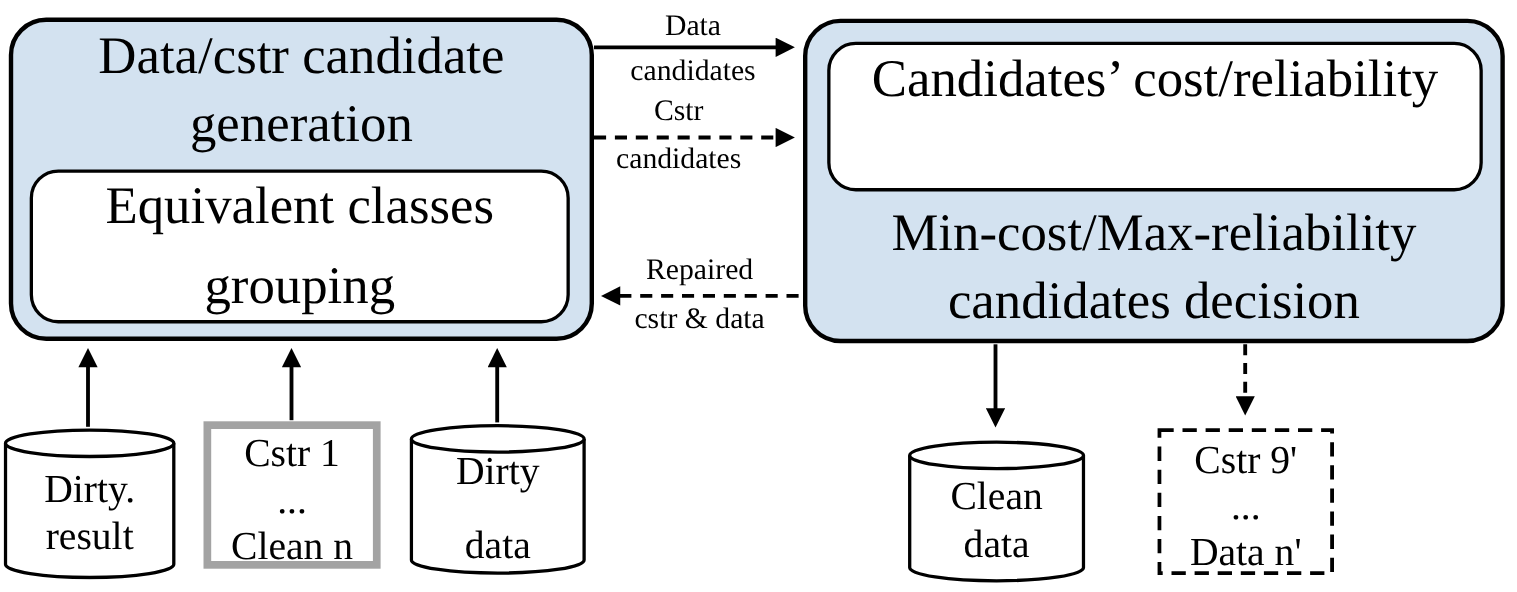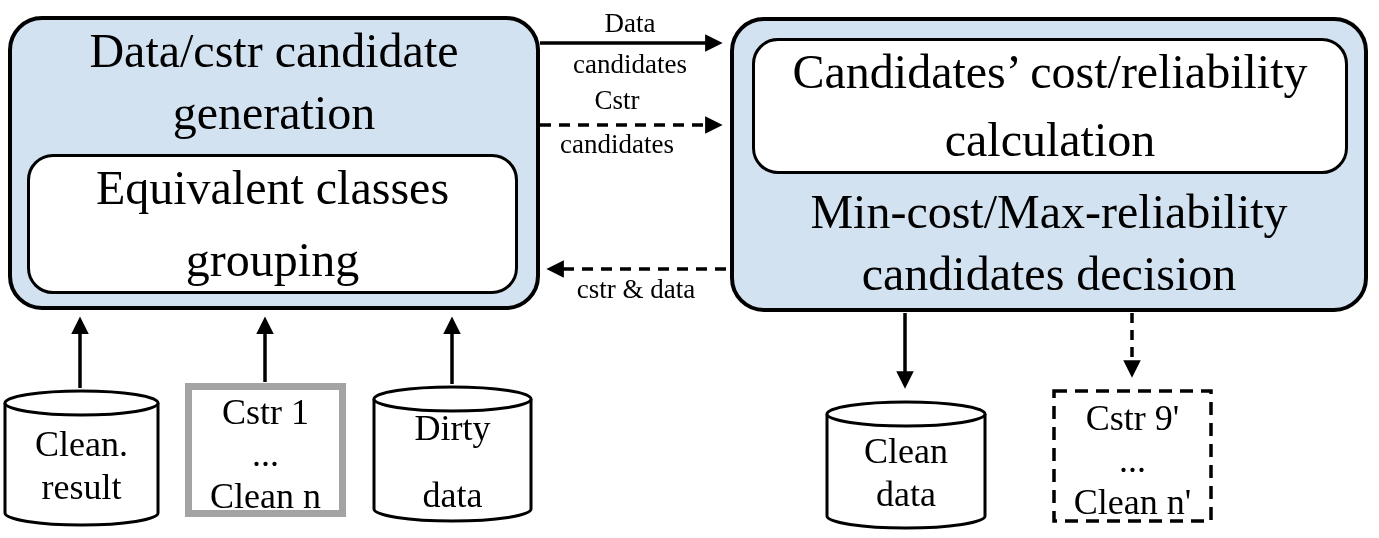--- a/index.html
+++ b/index.html
@@ -38,40 +38,40 @@
     <div>generation</div>
   </div>
   <div class="abs inner-box big" style="left:27px;top:154px;width:491px;height:140px;">
     <div>Equivalent classes</div>
     <div>grouping</div>
   </div>
 
   <div class="abs module" style="left:730px;top:17px;width:638px;height:295px;"></div>
   <div class="abs inner-box big" style="left:752px;top:38px;width:596px;height:136px;">
     <div>Candidates’ cost/reliability</div>
-    <div>calculation</div>
   </div>
   <div class="abs big" style="left:730px;top:181px;width:638px;">
     <div>Min-cost/Max-reliability</div>
     <div>candidates decision</div>
   </div>
 
   <div class="abs flow-label" style="left:540px;top:7px;width:180px;">Data</div>
   <div class="abs flow-label" style="left:540px;top:48px;width:180px;">candidates</div>
   <div class="abs flow-label" style="left:527px;top:84px;width:180px;">Cstr</div>
   <div class="abs flow-label" style="left:527px;top:128px;width:180px;">candidates</div>
+  <div class="abs flow-label" style="left:546px;top:229px;width:180px;">Repaired</div>
   <div class="abs flow-label" style="left:546px;top:273px;width:180px;">cstr &amp; data</div>
 
   <div class="shape" style="left:3px;top:389px;width:157px;height:138px;">
     <svg width="157" height="138" viewBox="0 0 157 138">
       <path d="M2,14 V124 A76.5,12 0 0 0 155,124 V14" fill="#fff" stroke="#000" stroke-width="3"></path>
       <ellipse cx="78.5" cy="14" rx="76.5" ry="12" fill="#fff" stroke="#000" stroke-width="3"></ellipse>
     </svg>
     <div class="txt" style="padding-top:8px;">
-      <div>Clean.</div>
+      <div>Dirty.</div>
       <div>result</div>
     </div>
   </div>
 
   <div class="shape plain-rect" style="left:185px;top:383px;width:161px;height:134px;">
     <div class="txt" style="line-height:42px;padding-top:4px;">
       <div>Cstr 1</div>
       <div>...</div>
       <div>Clean n</div>
     </div>
@@ -99,21 +99,21 @@
     </div>
   </div>
 
   <div class="shape" style="left:1052px;top:389px;width:161px;height:134px;">
     <svg width="161" height="134" viewBox="0 0 161 134">
       <rect x="2" y="2" width="157" height="130" fill="#fff" stroke="#000" stroke-width="3.5" stroke-dasharray="13 8"></rect>
     </svg>
     <div class="txt" style="line-height:42px;padding-top:4px;">
       <div>Cstr 9'</div>
       <div>...</div>
-      <div>Clean n'</div>
+      <div>Data n'</div>
     </div>
   </div>
 
   <svg id="arrows" width="1379" height="538" viewBox="0 0 1379 538">
     <defs>
       <marker id="ah" viewBox="0 0 10 10" refX="0.5" refY="5" markerWidth="6" markerHeight="5" orient="auto" markerUnits="strokeWidth">
         <path d="M0,0 L10,5 L0,10 Z" fill="#000"></path>
       </marker>
     </defs>
     <line x1="540" y1="43" x2="706" y2="43" stroke="#000" stroke-width="3.5" marker-end="url(#ah)"></line>

